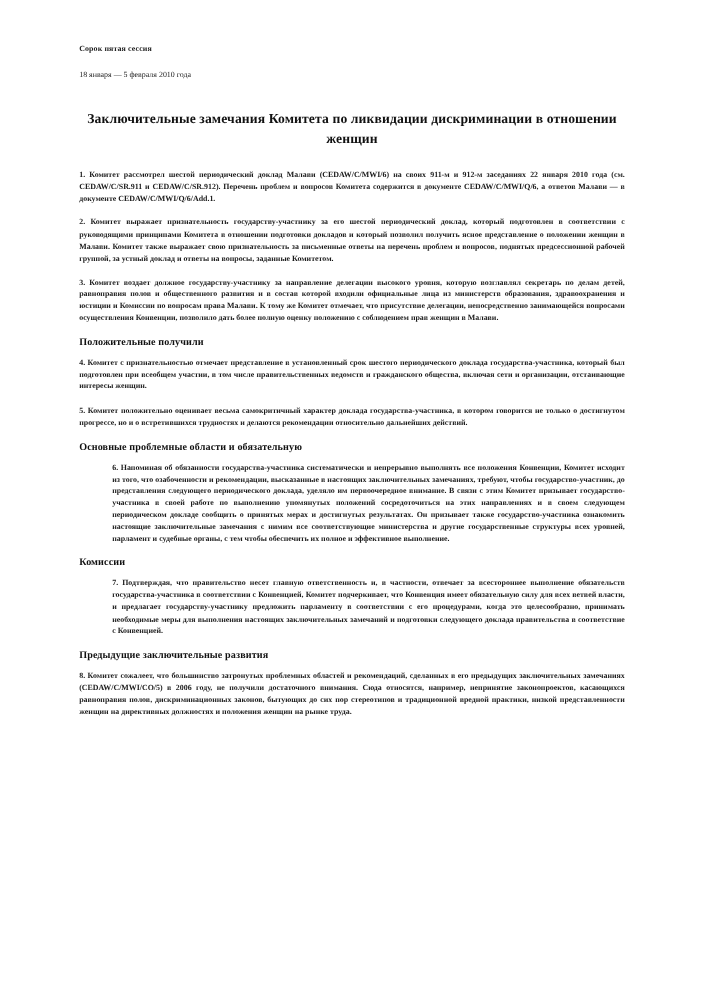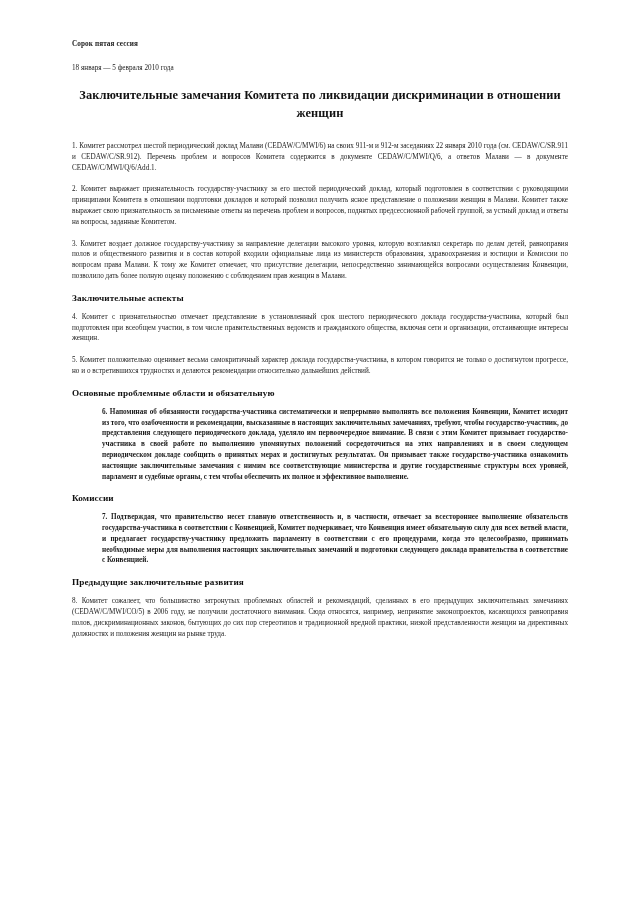--- a/index.html
+++ b/index.html
@@ -26,21 +26,21 @@
     font-family: "Liberation Serif", serif;
     font-size: 7.2px;
     font-weight: bold;
     letter-spacing: 0.1px;
     color: #222;
     margin: 0 0 16px 0;
   }
   .dates {
     font-size: 7.2px;
     color: #222;
-    margin: 0 0 15px 0;
+    margin: 0 0 28px 0;
   }
   h1.doc-title {
     font-size: 12.4px;
     font-weight: bold;
     line-height: 1.45;
     margin: 0 0 18px 0;
     color: #111;
     letter-spacing: 0.1px;
     text-align: center;
   }
@@ -50,20 +50,21 @@
     margin: 0 0 9px 0;
     color: #111;
     letter-spacing: 0.1px;
   }
   p.para {
     font-size: 7.2px;
     line-height: 1.5;
     text-align: justify;
     margin: 0 0 11px 0;
     color: #1c1c1c;
+    font-weight: bold;
   }
   p.para.bold {
     font-weight: bold;
     margin-left: 30px;
   }
 </style>
 </head>
 <body>
 
 <div class="page">
@@ -73,21 +74,21 @@
   <div class="dates">18 января — 5 февраля 2010 года</div>
 
   <h1 class="doc-title">Заключительные замечания Комитета по ликвидации дискриминации в отношении женщин</h1>
 
 
   <p class="para">1. Комитет рассмотрел шестой периодический доклад Малави (CEDAW/C/MWI/6) на своих 911-м и 912-м заседаниях 22 января 2010 года (см. CEDAW/C/SR.911 и CEDAW/C/SR.912). Перечень проблем и вопросов Комитета содержится в документе CEDAW/C/MWI/Q/6, а ответов Малави — в документе CEDAW/C/MWI/Q/6/Add.1.</p>
 
   <p class="para">2. Комитет выражает признательность государству-участнику за его шестой периодический доклад, который подготовлен в соответствии с руководящими принципами Комитета в отношении подготовки докладов и который позволил получить ясное представление о положении женщин в Малави. Комитет также выражает свою признательность за письменные ответы на перечень проблем и вопросов, поднятых предсессионной рабочей группой, за устный доклад и ответы на вопросы, заданные Комитетом.</p>
   <p class="para">3. Комитет воздает должное государству-участнику за направление делегации высокого уровня, которую возглавлял секретарь по делам детей, равноправия полов и общественного развития и в состав которой входили официальные лица из министерств образования, здравоохранения и юстиции и Комиссии по вопросам права Малави. К тому же Комитет отмечает, что присутствие делегации, непосредственно занимающейся вопросами осуществления Конвенции, позволило дать более полную оценку положению с соблюдением прав женщин в Малави.</p>
 
-  <h2 class="section-head">Заключительные аспекты</h2>
+  <h2 class="section-head">Положительные получили</h2>
   <p class="para">4. Комитет с признательностью отмечает представление в установленный срок шестого периодического доклада государства-участника, который был подготовлен при всеобщем участии, в том числе правительственных ведомств и гражданского общества, включая сети и организации, отстаивающие интересы женщин.</p>
   <p class="para">5. Комитет положительно оценивает весьма самокритичный характер доклада государства-участника, в котором говорится не только о достигнутом прогрессе, но и о встретившихся трудностях и делаются рекомендации относительно дальнейших действий.</p>
 
   <h2 class="section-head">Основные проблемные области и обязательную</h2>
   <p class="para bold">6. Напоминая об обязанности государства-участника систематически и непрерывно выполнять все положения Конвенции, Комитет исходит из того, что озабоченности и рекомендации, высказанные в настоящих заключительных замечаниях, требуют, чтобы государство-участник, до представления следующего периодического доклада, уделяло им первоочередное внимание. В связи с этим Комитет призывает государство-участника в своей работе по выполнению упомянутых положений сосредоточиться на этих направлениях и в своем следующем периодическом докладе сообщить о принятых мерах и достигнутых результатах. Он призывает также государство-участника ознакомить настоящие заключительные замечания с нимим все соответствующие министерства и другие государственные структуры всех уровней, парламент и судебные органы, с тем чтобы обеспечить их полное и эффективное выполнение.</p>
 
   <h2 class="section-head">Комиссии</h2>
   <p class="para bold">7. Подтверждая, что правительство несет главную ответственность и, в частности, отвечает за всестороннее выполнение обязательств государства-участника в соответствии с Конвенцией, Комитет подчеркивает, что Конвенция имеет обязательную силу для всех ветвей власти, и предлагает государству-участнику предложить парламенту в соответствии с его процедурами, когда это целесообразно, принимать необходимые меры для выполнения настоящих заключительных замечаний и подготовки следующего доклада правительства в соответствие с Конвенцией.</p>
 
   <h2 class="section-head">Предыдущие заключительные развития</h2>

